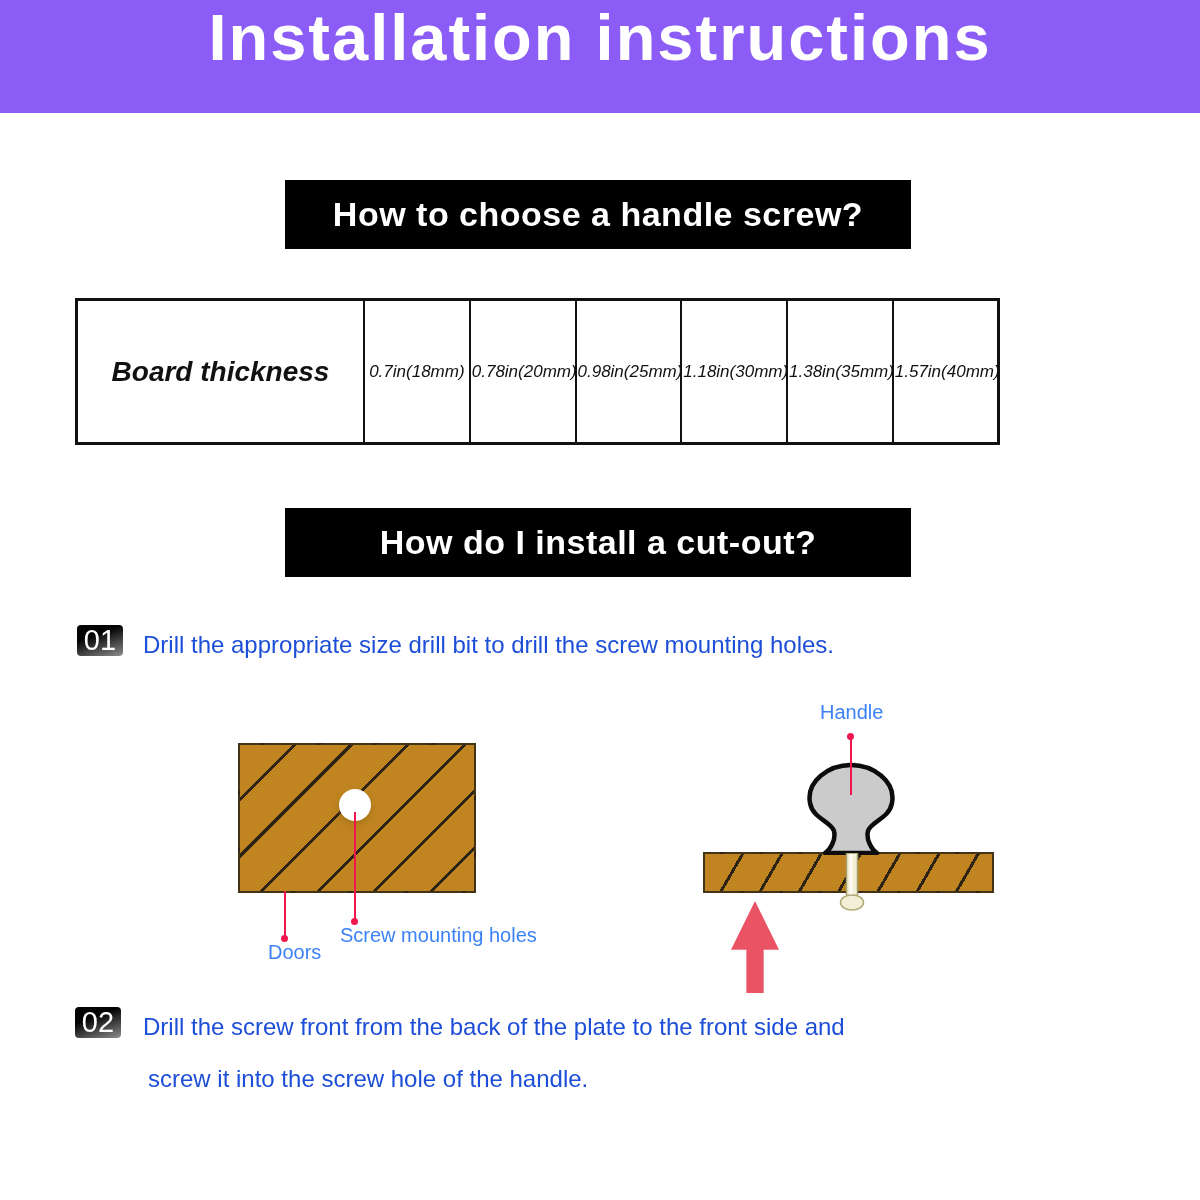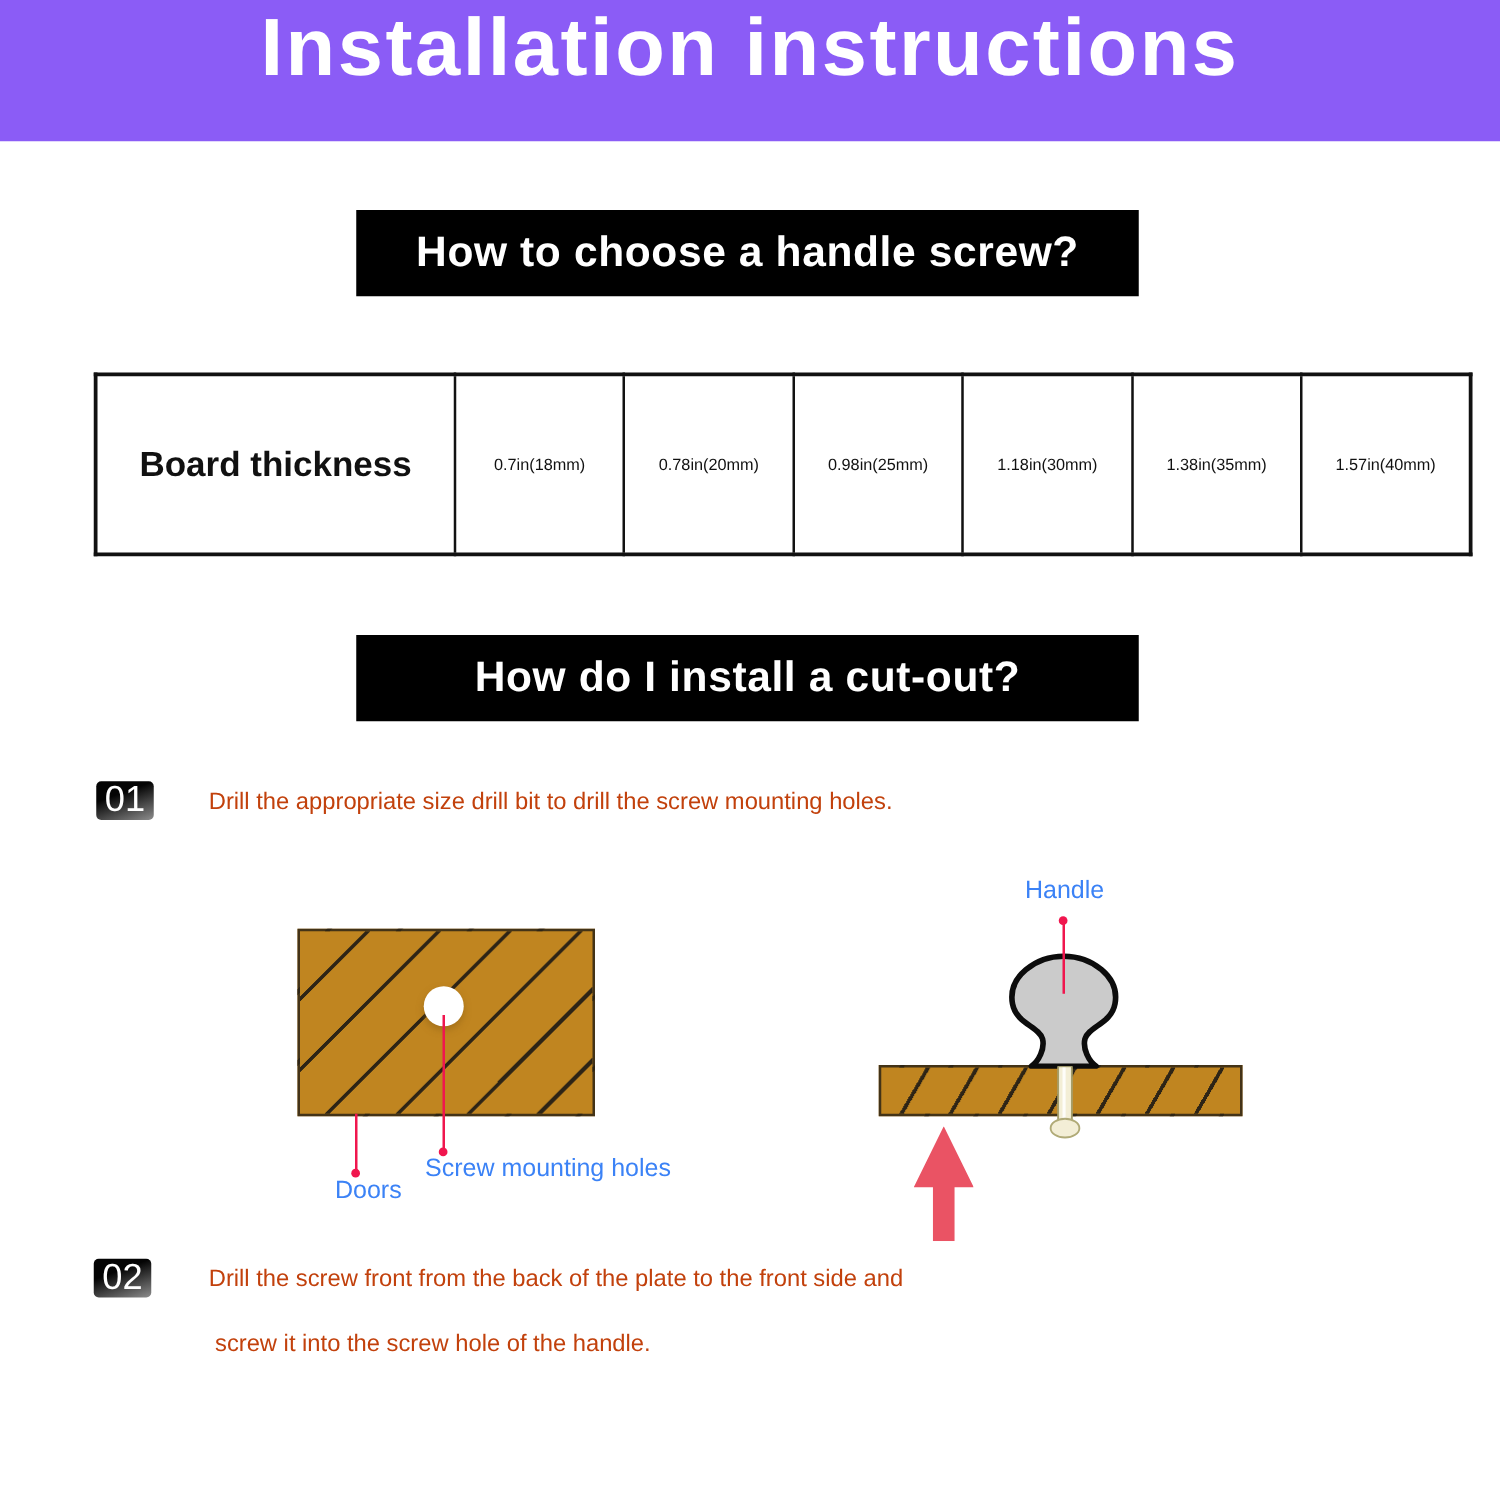--- a/index.html
+++ b/index.html
@@ -6,35 +6,35 @@
   body{width:1200px;height:1200px;position:relative;font-family:"Liberation Sans",sans-serif;overflow:hidden;}
   .abs{position:absolute;}
 
   
   .banner{left:0;top:0;width:1200px;height:113px;background:#8b5cf6;display:flex;align-items:flex-start;justify-content:center;}
   .banner-title{color:#fff;font-size:65px;font-weight:bold;letter-spacing:2px;}
 
   
   .sec-head{left:285px;width:626px;height:69px;background:#000;display:flex;align-items:center;justify-content:center;}
   .sec-head span{color:#fff;font-size:34px;font-weight:bold;letter-spacing:0.5px;}
-  .sec-head.first{top:168px;}
+  .sec-head.first{top:180px;}
   .sec-head.second{top:508px;}
 
   
-  table.spec{left:75px;top:298px;width:1103px;height:147px;position:absolute;border-collapse:collapse;table-layout:fixed;}
+  table.spec{left:75px;top:298px;width:925px;height:147px;position:absolute;border-collapse:collapse;table-layout:fixed;font-style:italic;}
   table.spec td{border:2px solid #111;text-align:center;vertical-align:middle;color:#111;}
   table.spec{border:3px solid #111;}
   td.rowlabel{font-size:28px;font-weight:bold;width:283px;}
-  td.val{font-size:13px;}
+  td.val{font-size:17px;}
   table.spec tr{height:73px;}
 
   
   .badge{width:46px;height:31px;border-radius:4px;background:linear-gradient(160deg,#040404 35%,#8d8d8d 100%);
          display:flex;align-items:center;justify-content:center;color:#fff;font-size:29px;}
-  .step-text{color:#c2410c;font-size:19px;white-space:nowrap;margin-left:24px;}
+  .step-text{color:#1d4ed8;font-size:24px;white-space:nowrap;}
 
   
   .board{left:238px;top:743px;width:234px;height:146px;background:#c08520;border:2px solid rgba(45,36,22,.85);
          background-image:repeating-linear-gradient(135deg,transparent 0 37px,#2d2416 37px 40px);}
   .hole{left:339px;top:789px;width:32px;height:32px;border-radius:50%;background:#fff;
         box-shadow:0 3px 6px rgba(140,95,20,.55);}
   .red-line{width:2px;background:#f0164e;}
   .red-dot{width:7px;height:7px;border-radius:50%;background:#f0164e;}
   .diagram-label{color:#3b82f6;font-size:20px;white-space:nowrap;}
 

